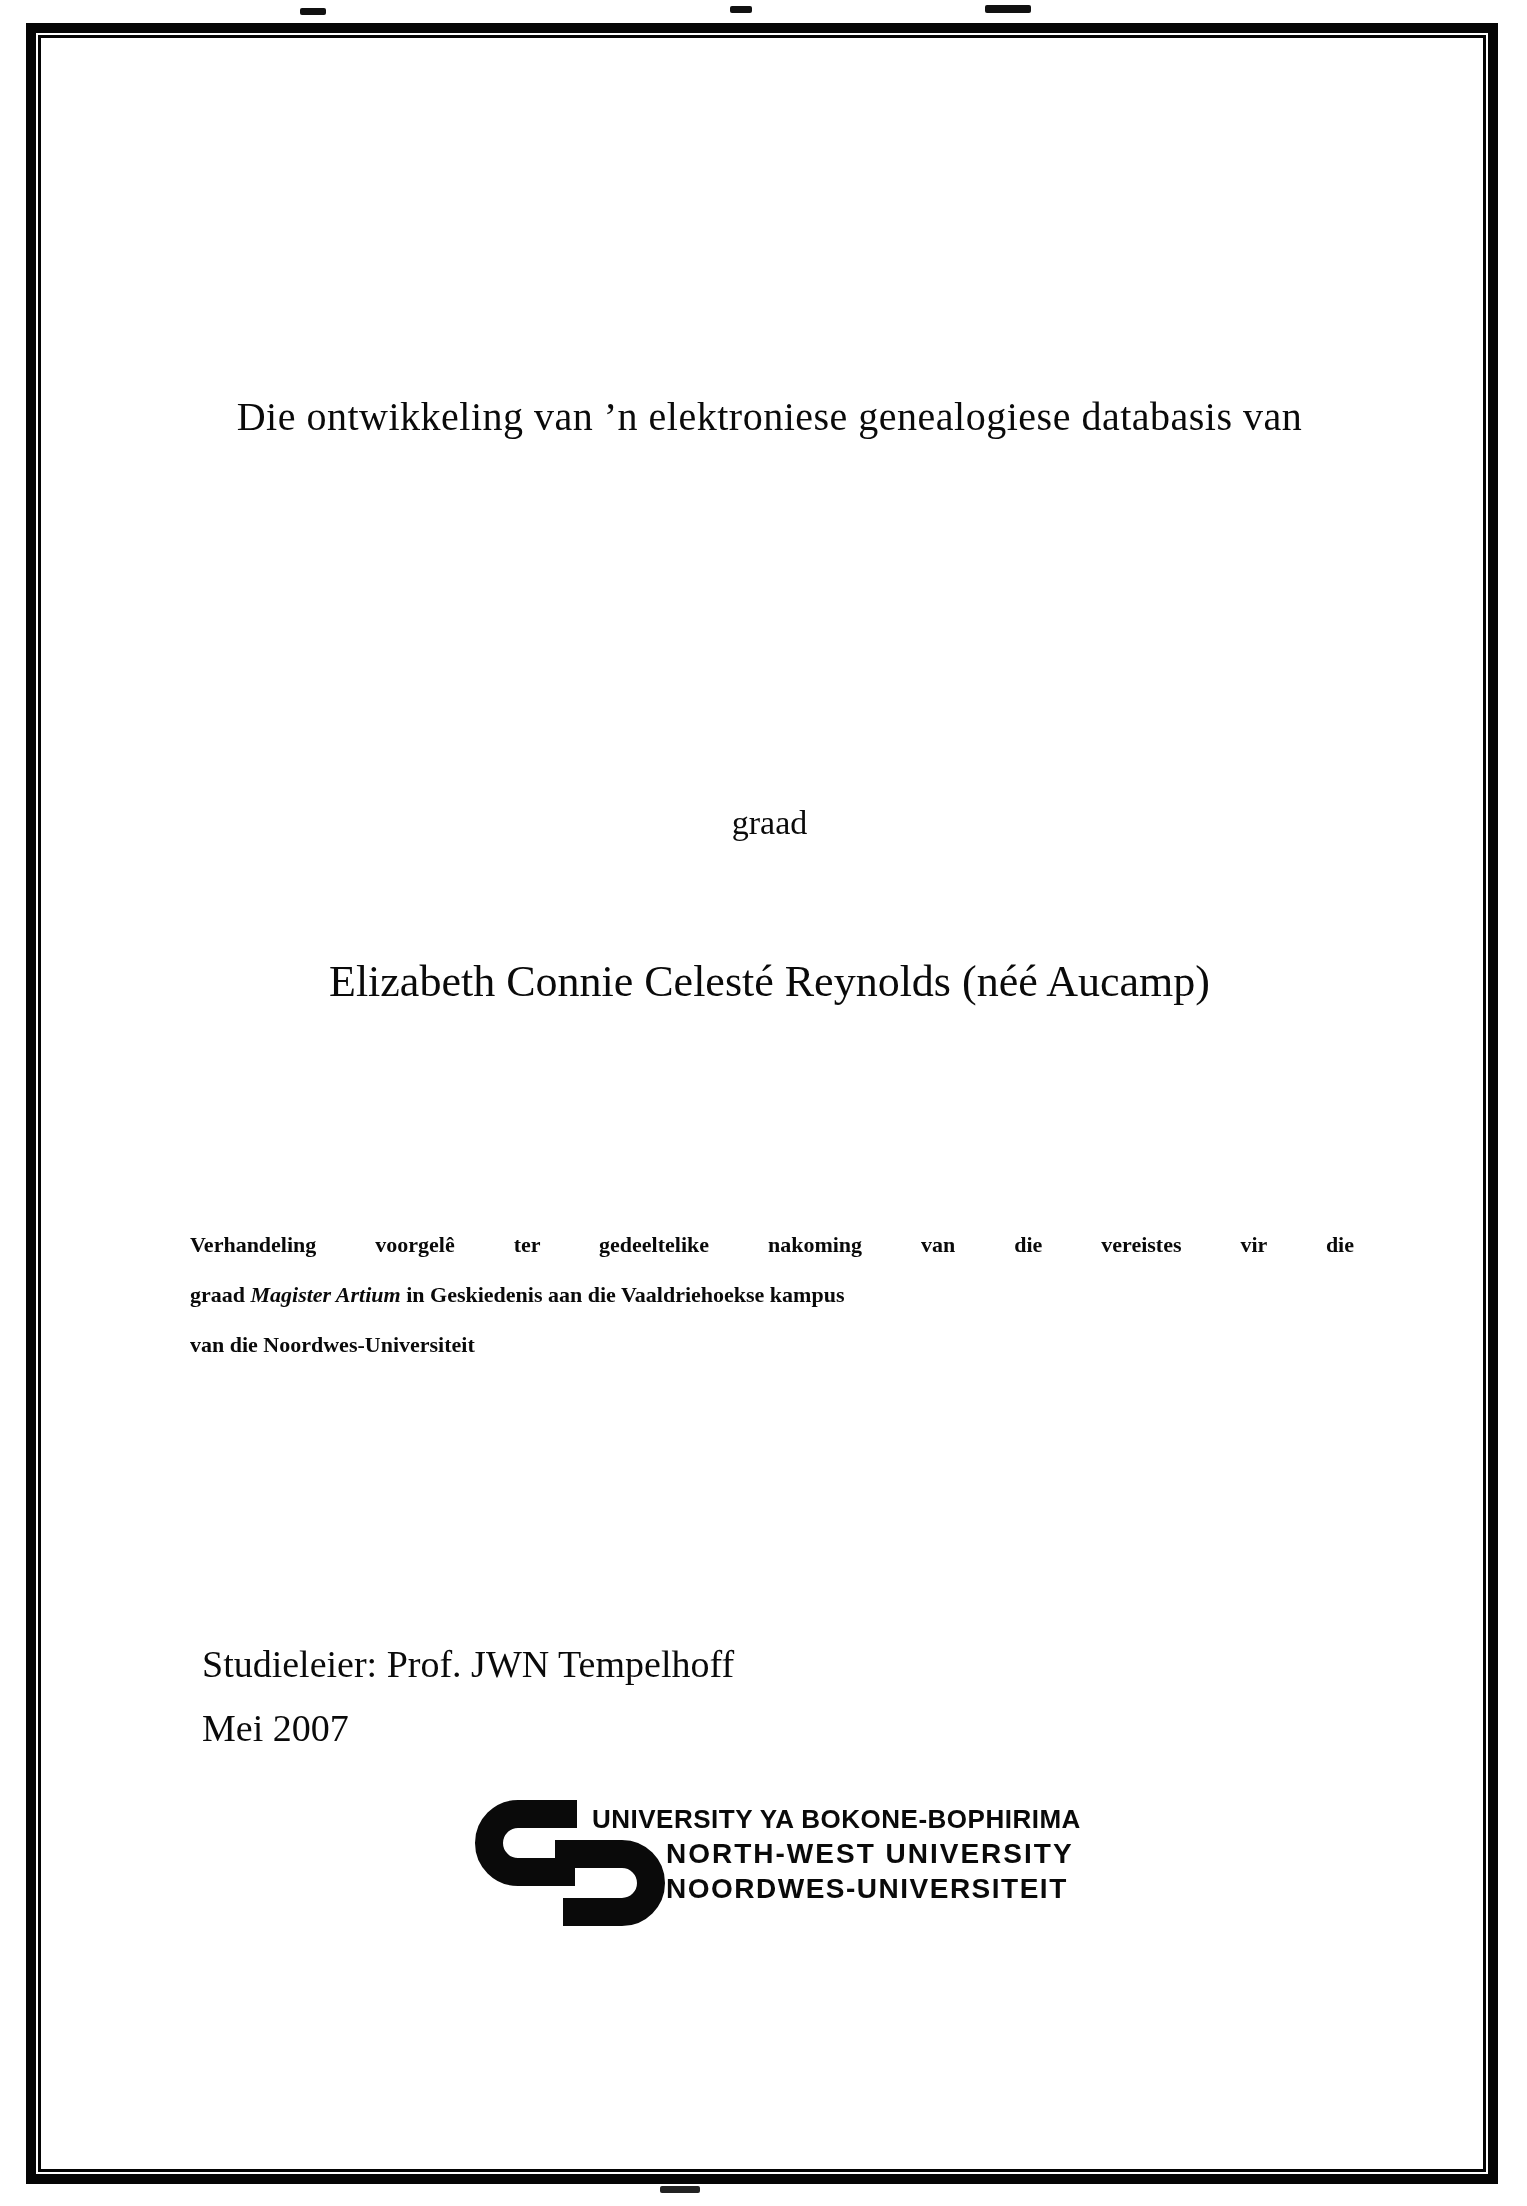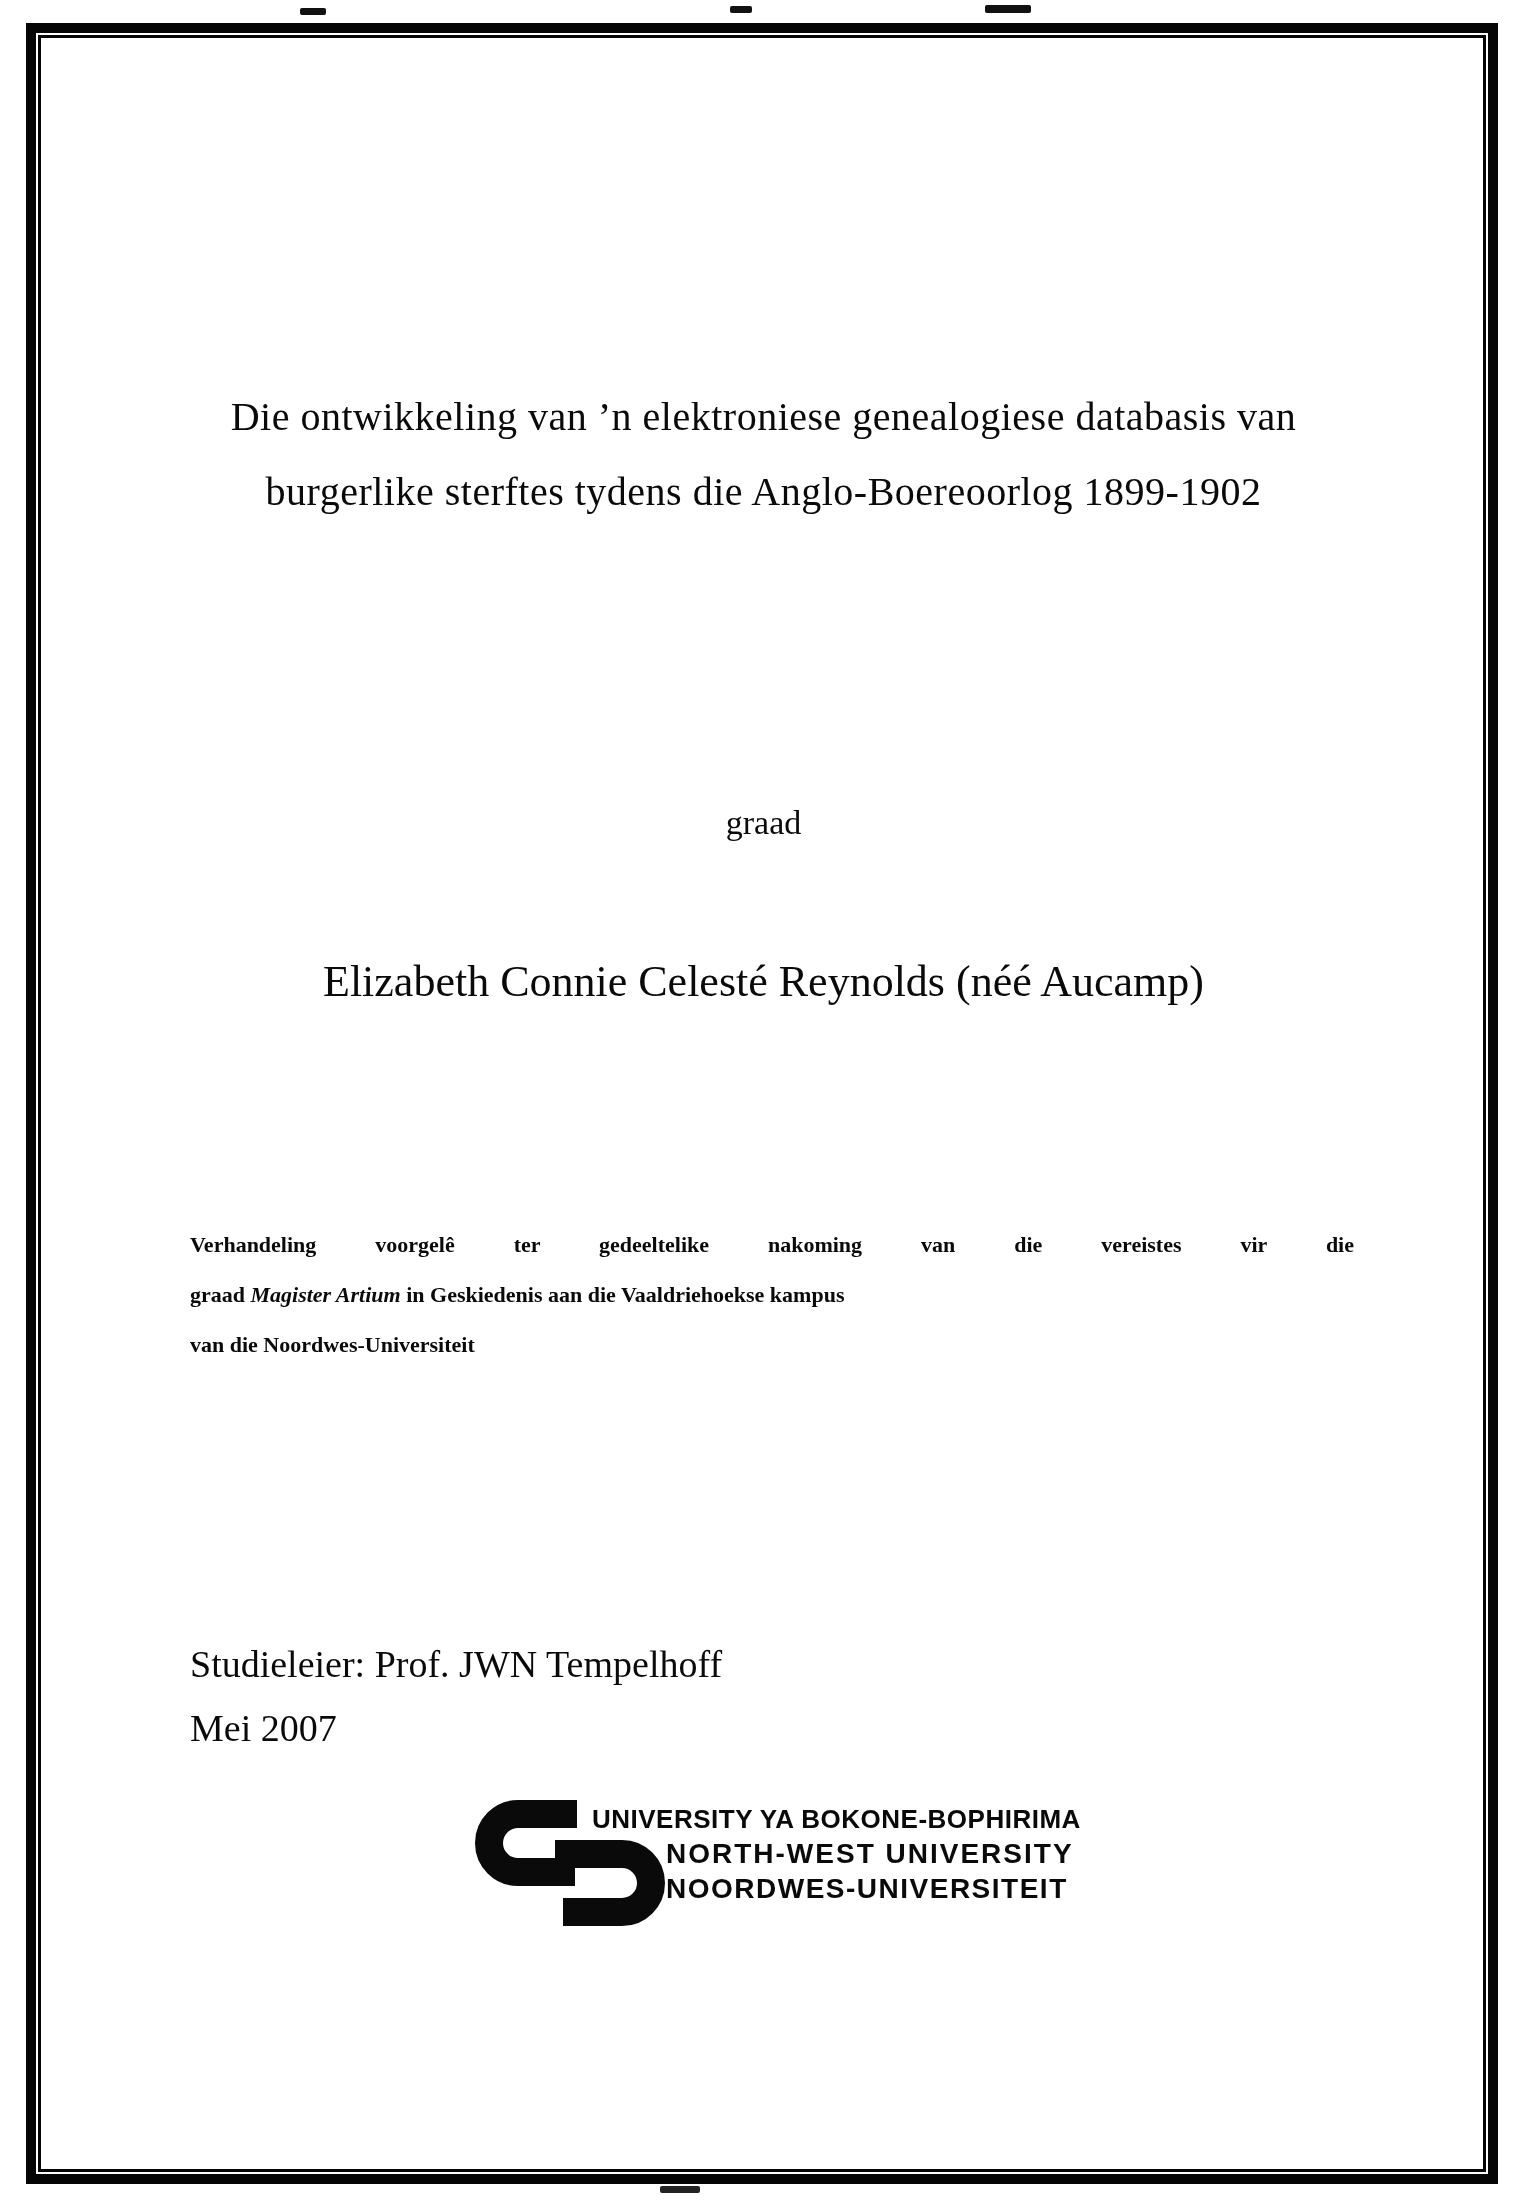--- a/index.html
+++ b/index.html
@@ -20,21 +20,21 @@
     border: 10px solid #050505;
     box-sizing: border-box;
   }
   .frame-inner {
     position: absolute;
     inset: 2px;
     border: 3px solid #050505;
   }
   .speck { position: absolute; background: #111; border-radius: 2px; }
 
-  .abs { position: absolute; line-height: 1; white-space: nowrap; }
+  .abs { position: absolute; line-height: 1; white-space: nowrap; padding-left: 12px; }
   .centered { left: 0; right: 0; text-align: center; }
 
   .title-line { font-size: 40px; letter-spacing: 0.5px; }
   .byline { font-size: 34px; }
   .author { font-size: 44px; }
 
   .statement {
     position: absolute;
     left: 190px; top: 1220px;
     width: 1164px;
@@ -73,21 +73,20 @@
   <div class="speck" style="left:300px; top:8px; width:26px; height:7px;"></div>
   <div class="speck" style="left:730px; top:6px; width:22px; height:7px;"></div>
   <div class="speck" style="left:985px; top:5px; width:46px; height:8px;"></div>
   <div class="speck" style="left:660px; top:2186px; width:40px; height:7px; background:#222;"></div>
 
   <div class="frame">
     <div class="frame-inner"></div>
   </div>
 
   <div class="abs centered title-line" style="top:397px;">Die ontwikkeling van ’n elektroniese genealogiese databasis van</div>
-  <div class="abs centered title-line" style="top:472px;">burgerlike sterftes tydens die Anglo-Boereoorlog 1899-1902</div>
 
   <div class="abs centered byline" style="top:806px;">graad</div>
 
   <div class="abs centered author" style="top:960px;">Elizabeth Connie Celesté Reynolds (néé Aucamp)</div>
 
   <div class="statement">
     <div class="just">Verhandeling voorgelê ter gedeeltelike nakoming van die vereistes vir die</div>
     <div class="plain"><span>graad </span><i>Magister Artium</i><span> in Geskiedenis aan die Vaaldriehoekse kampus</span></div>
     <div class="plain">van die Noordwes-Universiteit</div>
   </div>

